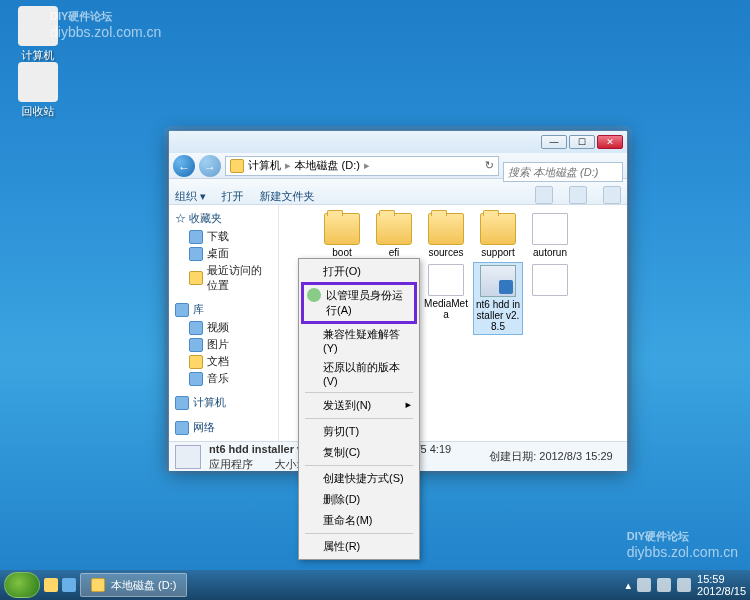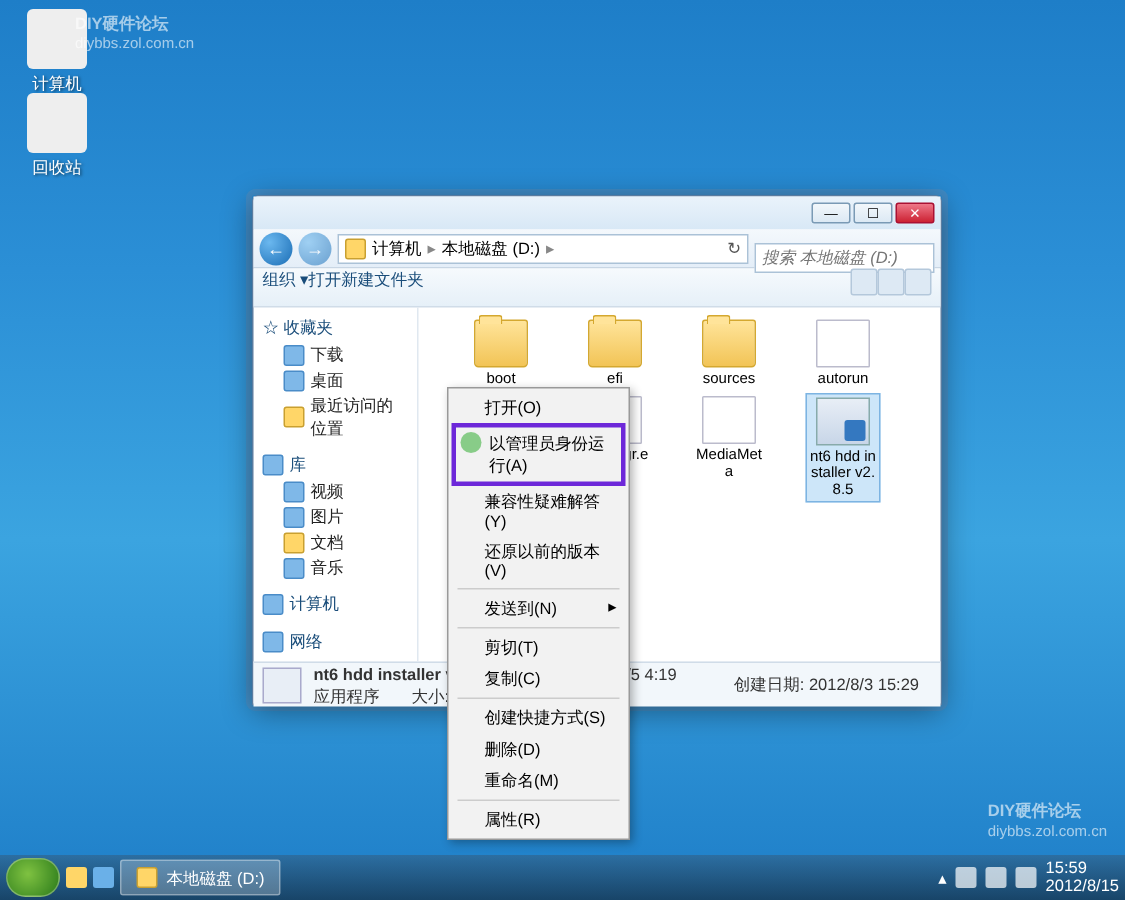--- a/index.html
+++ b/index.html
@@ -2,46 +2,46 @@
 <html><head>
 <meta charset="utf-8">
 <style>
 *{margin:0;padding:0;box-sizing:border-box;font-family:"Microsoft YaHei","Segoe UI",Tahoma,sans-serif;font-size:11px;}
 body{width:750px;height:600px;overflow:hidden;background:linear-gradient(180deg,#1e7ec8 0%,#2b8fd6 30%,#3ba4e0 60%,#1e7ec8 100%);position:relative;}
 .desktop-icon{position:absolute;width:60px;text-align:center;color:#fff;text-shadow:1px 1px 2px rgba(0,0,0,.6);}
 .desktop-icon .ico{width:40px;height:40px;margin:0 auto 2px;background:#eee;border-radius:4px;}
 #di1{top:6px;left:8px;}
 #di2{top:62px;left:8px;}
 .watermark{position:absolute;right:12px;color:rgba(255,255,255,.6);font-size:16px;font-weight:bold;}
-.watermark small{display:block;font-size:10px;font-weight:normal;}
+.watermark small{display:block;font-size:14px;font-weight:normal;}
 #wm1{top:6px;left:50px;right:auto;}
 #wm2{bottom:40px;}
 .window{position:absolute;left:168px;top:130px;width:460px;height:340px;background:#fff;border:1px solid #5a7ca0;border-radius:4px 4px 0 0;box-shadow:0 4px 20px rgba(0,0,0,.4);}
 .win-outer{position:absolute;left:164px;top:126px;width:468px;height:348px;border:4px solid rgba(80,140,190,.6);border-radius:6px;}
 .titlebar{height:22px;background:linear-gradient(#eaf3fb,#d8e8f6);display:flex;justify-content:flex-end;align-items:center;padding:0 4px;gap:2px;}
 .winbtn{width:26px;height:14px;border:1px solid #7a9ab5;border-radius:2px;background:linear-gradient(#f2f7fb,#dce9f4);display:flex;align-items:center;justify-content:center;font-size:9px;}
 .winbtn.close{background:linear-gradient(#e78,#c23);color:#fff;border-color:#a13;}
 .addrbar{height:26px;background:linear-gradient(#f4f8fc,#e4eef8);display:flex;align-items:center;padding:2px 4px;gap:4px;border-bottom:1px solid #c8d6e4;}
 .navbtn{width:22px;height:22px;border-radius:50%;background:radial-gradient(circle at 30% 30%,#6bb8ef,#1a6db5);color:#fff;display:flex;align-items:center;justify-content:center;font-size:12px;}
 .breadcrumb{flex:1;height:20px;border:1px solid #abc2d7;background:#fff;display:flex;align-items:center;padding:0 4px;gap:4px;font-size:11px;}
 .bc-sep{color:#888;}
 .search{width:120px;height:20px;border:1px solid #abc2d7;background:#fff;padding:0 4px;color:#888;font-style:italic;margin-top:13px;}
-.toolbar{height:26px;background:linear-gradient(#f6fafd,#e6f0f8);display:flex;align-items:flex-start;padding:0 6px;gap:0;border-bottom:1px solid #d0dce8;}
+.toolbar{height:26px;background:linear-gradient(#f6fafd,#e6f0f8);display:flex;align-items:flex-end;padding:0 6px;gap:16px;border-bottom:1px solid #d0dce8;}
 .toolbar .tbtn{color:#1a4d7a;}
 .toolbar .spacer{flex:1;}
 .tico{width:18px;height:18px;background:#dde9f4;border:1px solid #b4c8db;border-radius:2px;}
-.body{display:flex;height:236px;}
+.body{display:flex;height:236px;gap:32px;}
 .sidebar{width:110px;border-right:1px solid #e0e8f0;padding:4px 2px;overflow:hidden;}
 .sb-group{margin-bottom:6px;}
 .sb-head{color:#1a4d7a;padding:2px 4px;display:flex;align-items:center;gap:4px;}
 .sb-item{padding:1px 4px 1px 18px;display:flex;align-items:center;gap:4px;color:#222;}
 .sico{width:14px;height:14px;background:#ffd668;border:1px solid #c9a030;border-radius:2px;flex-shrink:0;}
 .sico.blue{background:#7fb8e8;border-color:#4a8cc8;}
 .content{flex:1;padding:6px;display:flex;flex-wrap:wrap;align-content:flex-start;gap:2px;position:relative;}
-.fitem{width:50px;text-align:center;padding:2px;margin-left:24px;}
+.fitem{width:50px;text-align:center;padding:2px;}
 .fitem.sel{background:#cde6f9;border:1px solid #7db4e2;}
 .fico{width:36px;height:32px;margin:0 auto 2px;}
 .fico.folder{background:linear-gradient(#ffe49a,#f2c456);border:1px solid #d4a830;border-radius:2px 2px 3px 3px;position:relative;}
 .fico.folder::before{content:"";position:absolute;top:-4px;left:2px;width:14px;height:5px;background:#ffe49a;border:1px solid #d4a830;border-bottom:none;border-radius:2px 2px 0 0;}
 .fico.file{background:#fff;border:1px solid #bbc;border-radius:1px;}
 .fico.exe{background:linear-gradient(#e8eef6,#c8d6e8);border:1px solid #8aa;position:relative;}
 .fico.exe::after{content:"";position:absolute;right:2px;bottom:2px;width:14px;height:14px;background:#3478c0;border-radius:2px;}
 .flabel{font-size:10px;line-height:11px;word-break:break-all;display:block;}
 .statusbar{height:30px;border-top:1px solid #d0dce8;background:#f2f7fb;display:flex;align-items:center;padding:2px 6px;gap:8px;font-size:10px;color:#333;}
 .statusbar .sico2{width:26px;height:24px;background:#e8eef6;border:1px solid #aac;}
@@ -165,20 +165,24 @@
         </div>
         <div class="fitem">
           <div class="fico folder"></div>
           <span class="flabel">efi</span>
         </div>
         <div class="fitem">
           <div class="fico folder"></div>
           <span class="flabel">sources</span>
         </div>
         <div class="fitem">
+          <div class="fico folder"></div>
+          <span class="flabel">support</span>
+        </div>
+        <div class="fitem">
           <div class="fico file"></div>
           <span class="flabel">autorun</span>
         </div>
         <div class="fitem">
           <div class="fico file"></div>
           <span class="flabel">bootmgr</span>
         </div>
         <div class="fitem">
           <div class="fico file"></div>
           <span class="flabel">bootmgr.efi</span>

